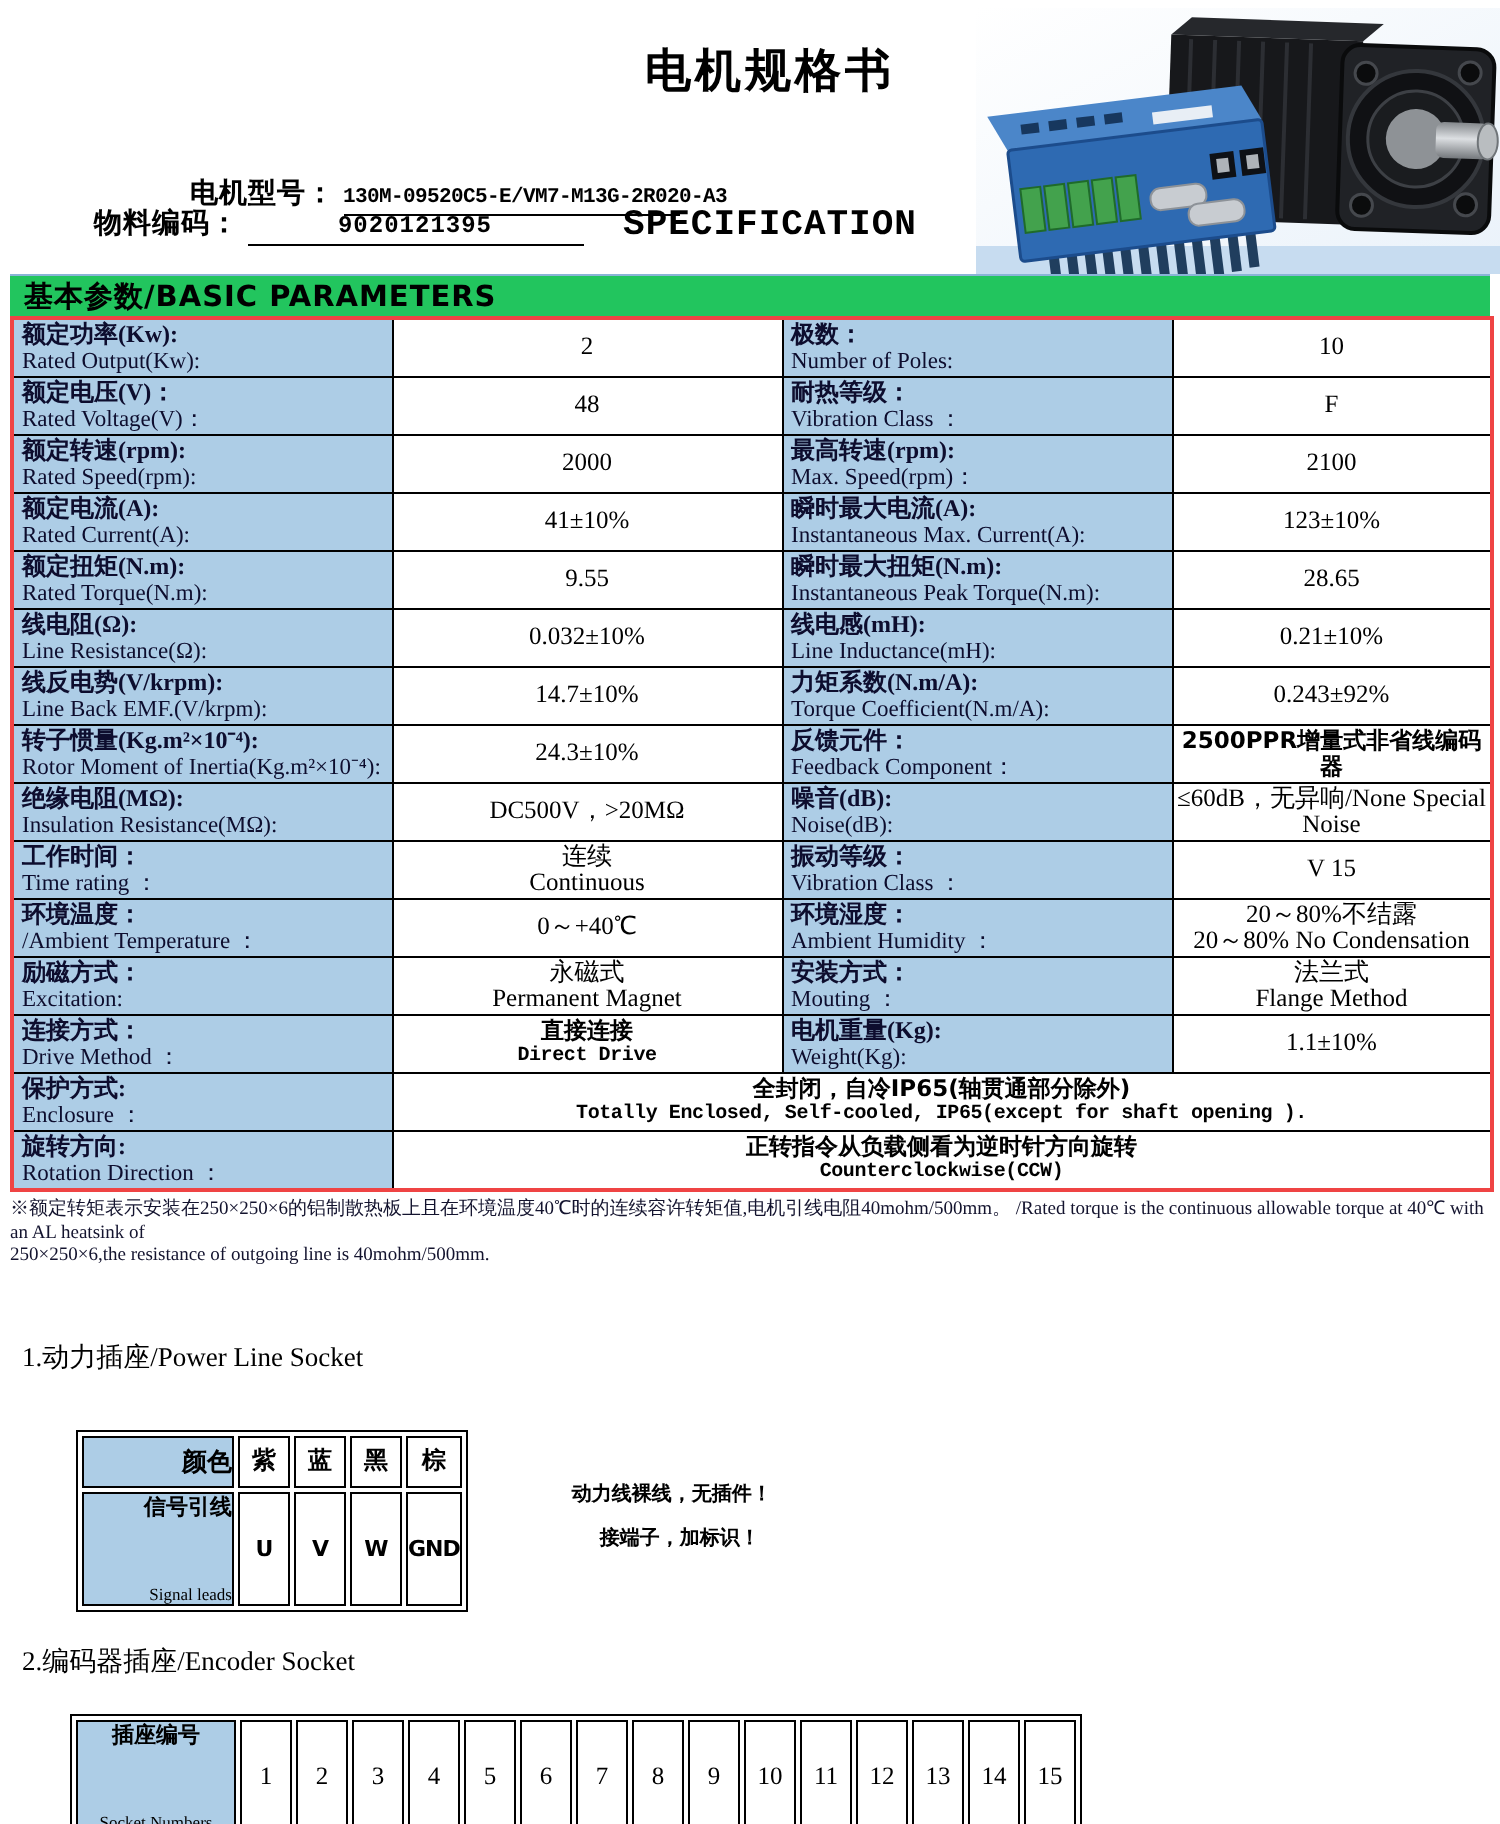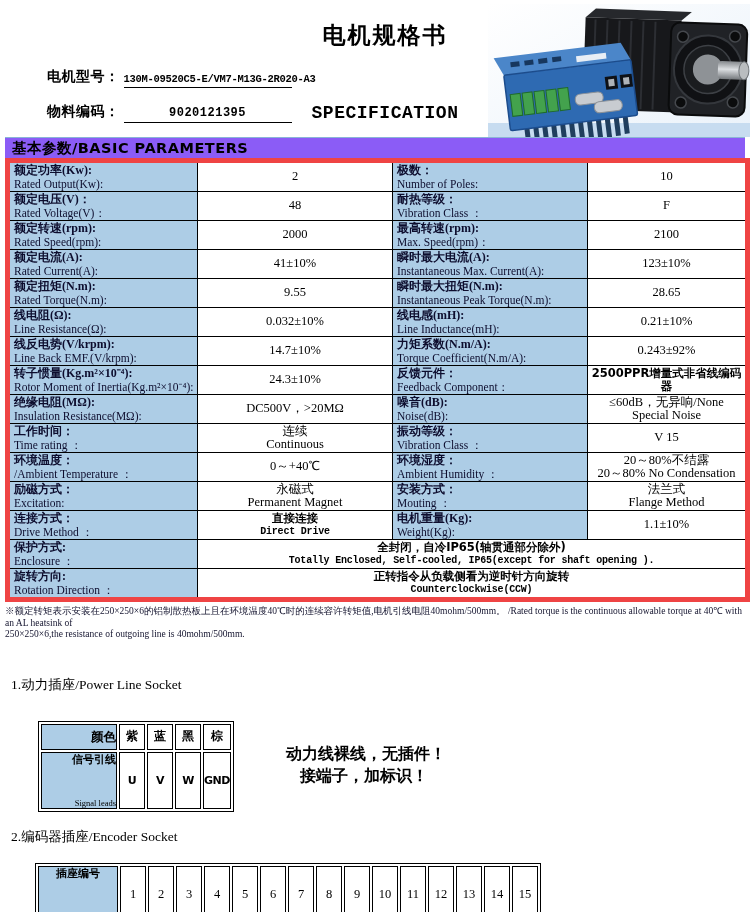--- a/index.html
+++ b/index.html
@@ -14,43 +14,43 @@
   
   .title-cn {
     position:absolute; top:20px; left:225px; width:320px; text-align:center;
     font-family:"DejaVu Sans", sans-serif; font-weight:bold; font-size:23px; letter-spacing:2px;
   }
   .title-en {
     position:absolute; top:55px; left:225px; width:320px; text-align:center;
     font-family:"Liberation Mono", monospace; font-weight:bold; font-size:18px; letter-spacing:0.5px;margin-top:48px;
   }
   .field { position:absolute; left:47px; display:flex; align-items:flex-end; }
-  .field.model { top:68px; }
+  .field.model { top:88px;margin-left:48px; }
   .field.material { top:103px; }
   .flabel {
     font-family:"DejaVu Sans", sans-serif; font-weight:bold; font-size:14px; letter-spacing:0.5px;
     padding-bottom:2px;
   }
   .fvalue {
     display:inline-block; width:168px; margin-left:4px; text-align:center;
     border-bottom:1.6px solid #000; padding-bottom:2px;
     font-family:"Liberation Mono", monospace; font-weight:bold; font-size:10.5px; letter-spacing:-0.3px;
     white-space:nowrap;
   }
   .field.material .fvalue { font-size:12px; letter-spacing:0.5px; }
   .photo { position:absolute; top:4px; right:0; width:262px; height:133px; }
 
   
   .content { position:absolute; top:137px; left:5px; width:740px; }
   .secbar {
-    height:21px; background:#8b5cf6; border-top:1px solid #8ab4d6;
+    height:21px; background:#22c55e; border-top:1px solid #8ab4d6;
     font-family:"DejaVu Sans", sans-serif; font-weight:bold; font-size:14.5px;
     padding:1px 0 0 7px; letter-spacing:0.5px;
   }
-  table.bp { width:740px; border-collapse:collapse; table-layout:fixed; border:5px solid #ef4444; }
+  table.bp { width:740px; border-collapse:collapse; table-layout:fixed; border:2px solid #ef4444; }
   table.bp td { border:1px solid #000; height:29px; overflow:hidden; vertical-align:middle; }
   table.bp td.lbl { background:#adcde6; padding:1px 2px 1px 4px; }
   .cn { font-size:12px; line-height:13.5px; font-weight:bold; color:#0d0d2e; white-space:nowrap; }
   .en { font-size:11.5px; line-height:12.5px; color:#0d0d2e; white-space:nowrap; }
   table.bp td.val { background:#fff; text-align:center; padding:0 2px; }
   .vl { font-size:12.5px; line-height:13.5px; }
   .vl.b { font-family:"DejaVu Sans", sans-serif; font-weight:bold; font-size:11.5px; }
   .vl.m { font-family:"Liberation Mono", monospace; font-weight:bold; font-size:10px; letter-spacing:-0.2px; }
   .footnote { margin-top:4px; width:738px; font-size:9.5px; line-height:11.5px; color:#13132e; }
   .gap1 { height:30px; }
@@ -58,21 +58,21 @@
   .power-wrap { display:flex; align-items:flex-start; margin:27px 0 0 33px; }
 
   table.mini { border-collapse:separate; border-spacing:2.5px; border:1.6px solid #000; background:#fff; }
   table.mini td { border:1.4px solid #000; text-align:center; vertical-align:middle; background:#fff; }
   table.mini td.hcell { background:#adcde6; }
   .plabel-cn { font-family:"DejaVu Sans", sans-serif; font-weight:bold; font-size:12.5px; line-height:14px; }
   .plabel-en { font-size:8.5px; line-height:9px;margin-top:32px; }
   td.ccell { width:26px; height:26px; font-family:"DejaVu Sans", sans-serif; font-weight:bold; font-size:12px; }
   td.scell { width:26px; height:28px; font-family:"DejaVu Sans", sans-serif; font-weight:bold; font-size:11px; letter-spacing:-0.5px; }
   .power .hcell { width:76px;text-align:right; }
-  .power-note { margin:22px 0 0 52px; font-family:Liberation Serif, serif; font-weight:bold; font-size:16px; line-height:22px; }
+  .power-note { margin:22px 0 0 52px; font-family:Liberation Serif, serif; font-weight:bold; font-size:10px; line-height:22px; }
   .power-note .l2 { padding-left:14px; }
   .enc-head { font-size:13.5px; margin:16px 0 0 6px; }
   table.enc { margin:17px 0 0 30px; }
   table.enc td.hcell { width:80px; }
   td.ncell { width:25px; height:26px; font-size:12.5px; }
 </style>
 </head>
 <body>
 
 <div class="title-cn">电机规格书</div>

